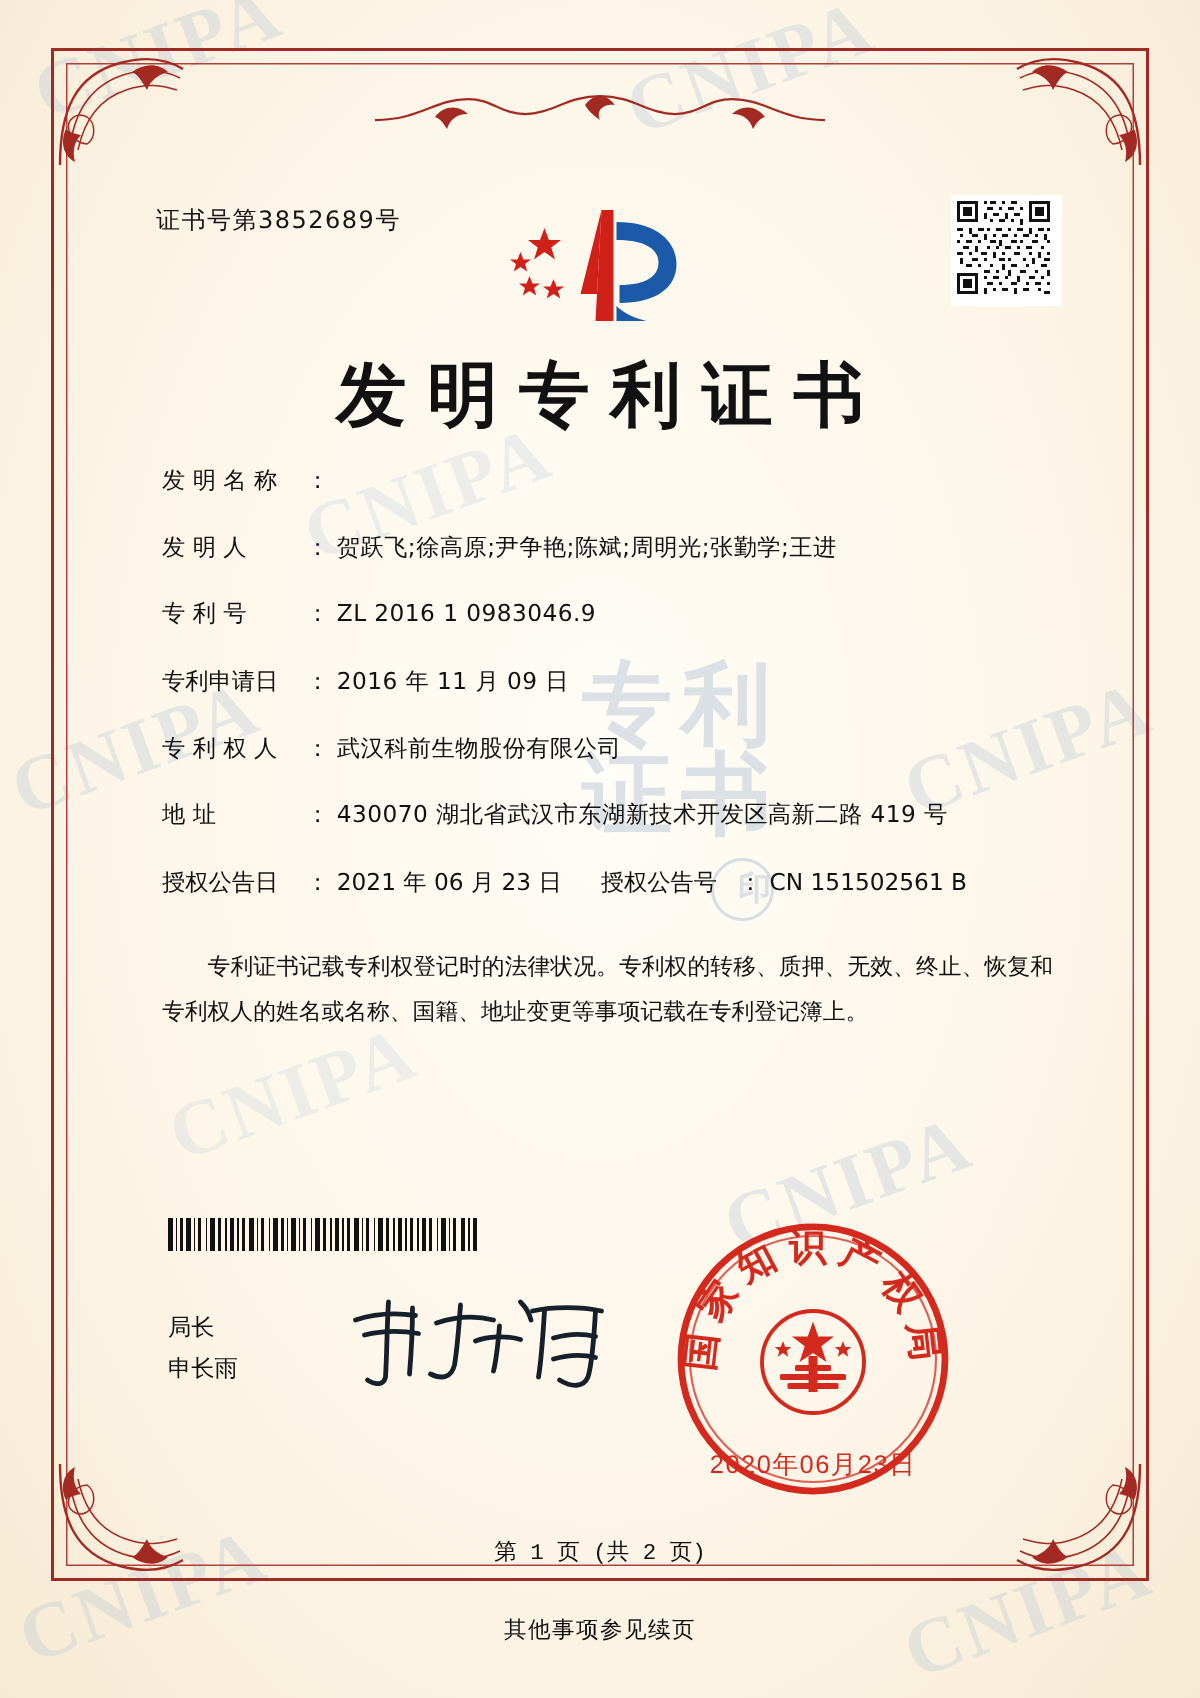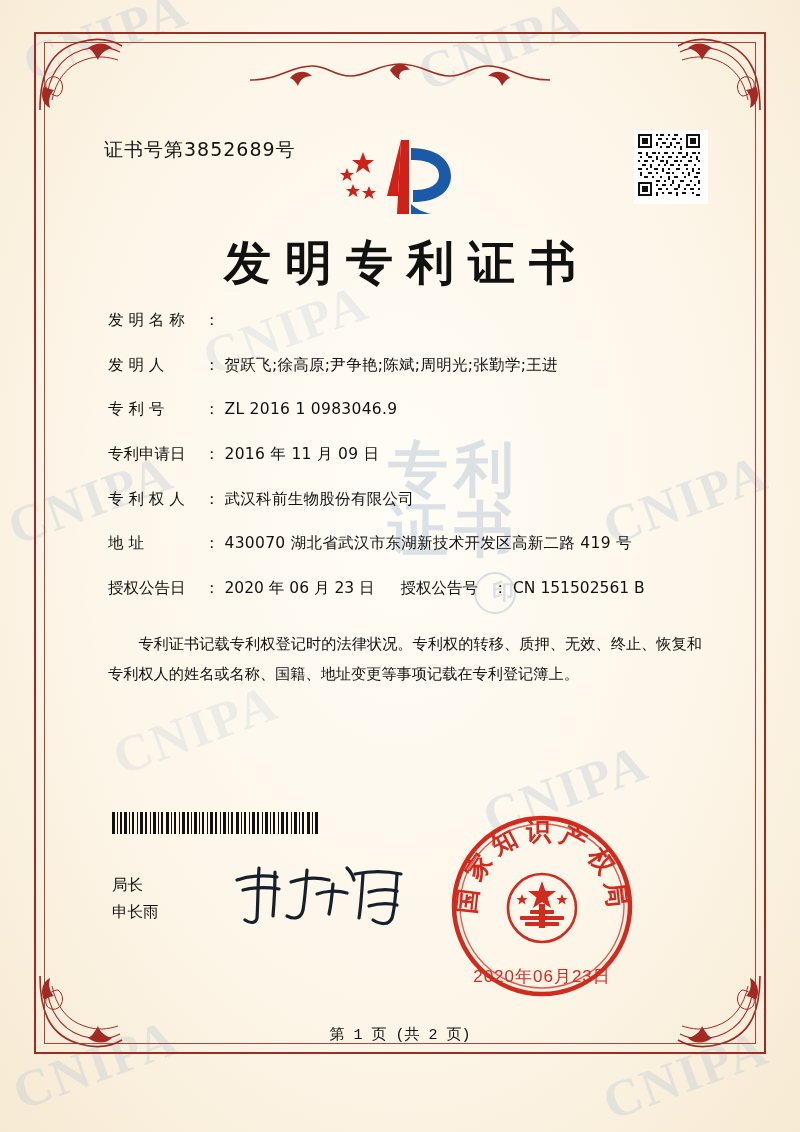--- a/index.html
+++ b/index.html
@@ -100,21 +100,21 @@
     color: #a32a22;
   }
   .top-flourish svg { display:block; width:100%; height:100%; }
 
   
   .content { position: absolute; left: 44px; top: 42px; right: 44px; bottom: 88px; }
 
   .cert-no {
     position: absolute;
     left: 60px; top: 95px;
-    font-size: 19px;
+    font-size: 16px;
     letter-spacing: 1px;
     color: #141414;
     font-family: "DejaVu Sans", sans-serif;
   }
 
   .qr {
     position: absolute;
     right: 48px; top: 88px;
     width: 70px; height: 70px;
     background: #ffffff;
@@ -469,21 +469,21 @@
         <span class="field-value">武汉科前生物股份有限公司</span>
       </div>
       <div class="field-row">
         <span class="field-label">地 址</span>
         <span class="field-colon">：</span>
         <span class="field-value">430070 湖北省武汉市东湖新技术开发区高新二路 419 号</span>
       </div>
       <div class="field-row split">
         <span class="field-label">授权公告日</span>
         <span class="field-colon">：</span>
-        <span class="second-value">2020 年 06 月 23 日</span>
+        <span class="second-value">2021 年 06 月 23 日</span>
         <span class="second-label">授权公告号</span>
         <span class="field-colon">：</span>
         <span class="second-value">CN 151502561 B</span>
       </div>
     </div>
 
     <div class="paras">
       <p>专利证书记载专利权登记时的法律状况。专利权的转移、质押、无效、终止、恢复和专利权人的姓名或名称、国籍、地址变更等事项记载在专利登记簿上。</p>
     </div>
 
@@ -593,13 +593,14 @@
           </g>
         </g>
 
         <text x="94" y="170" text-anchor="middle" font-family="'Liberation Sans','DejaVu Sans',sans-serif" font-size="17" fill="#d42a1e" letter-spacing="1">2020年06月23日</text>
       </svg>
     </div>
 
     <div class="page-no">第 1 页 (共 2 页)</div>
   </div>
 
+  <div class="footer-note">其他事项参见续页</div>
 </div>
 
 </body></html>

